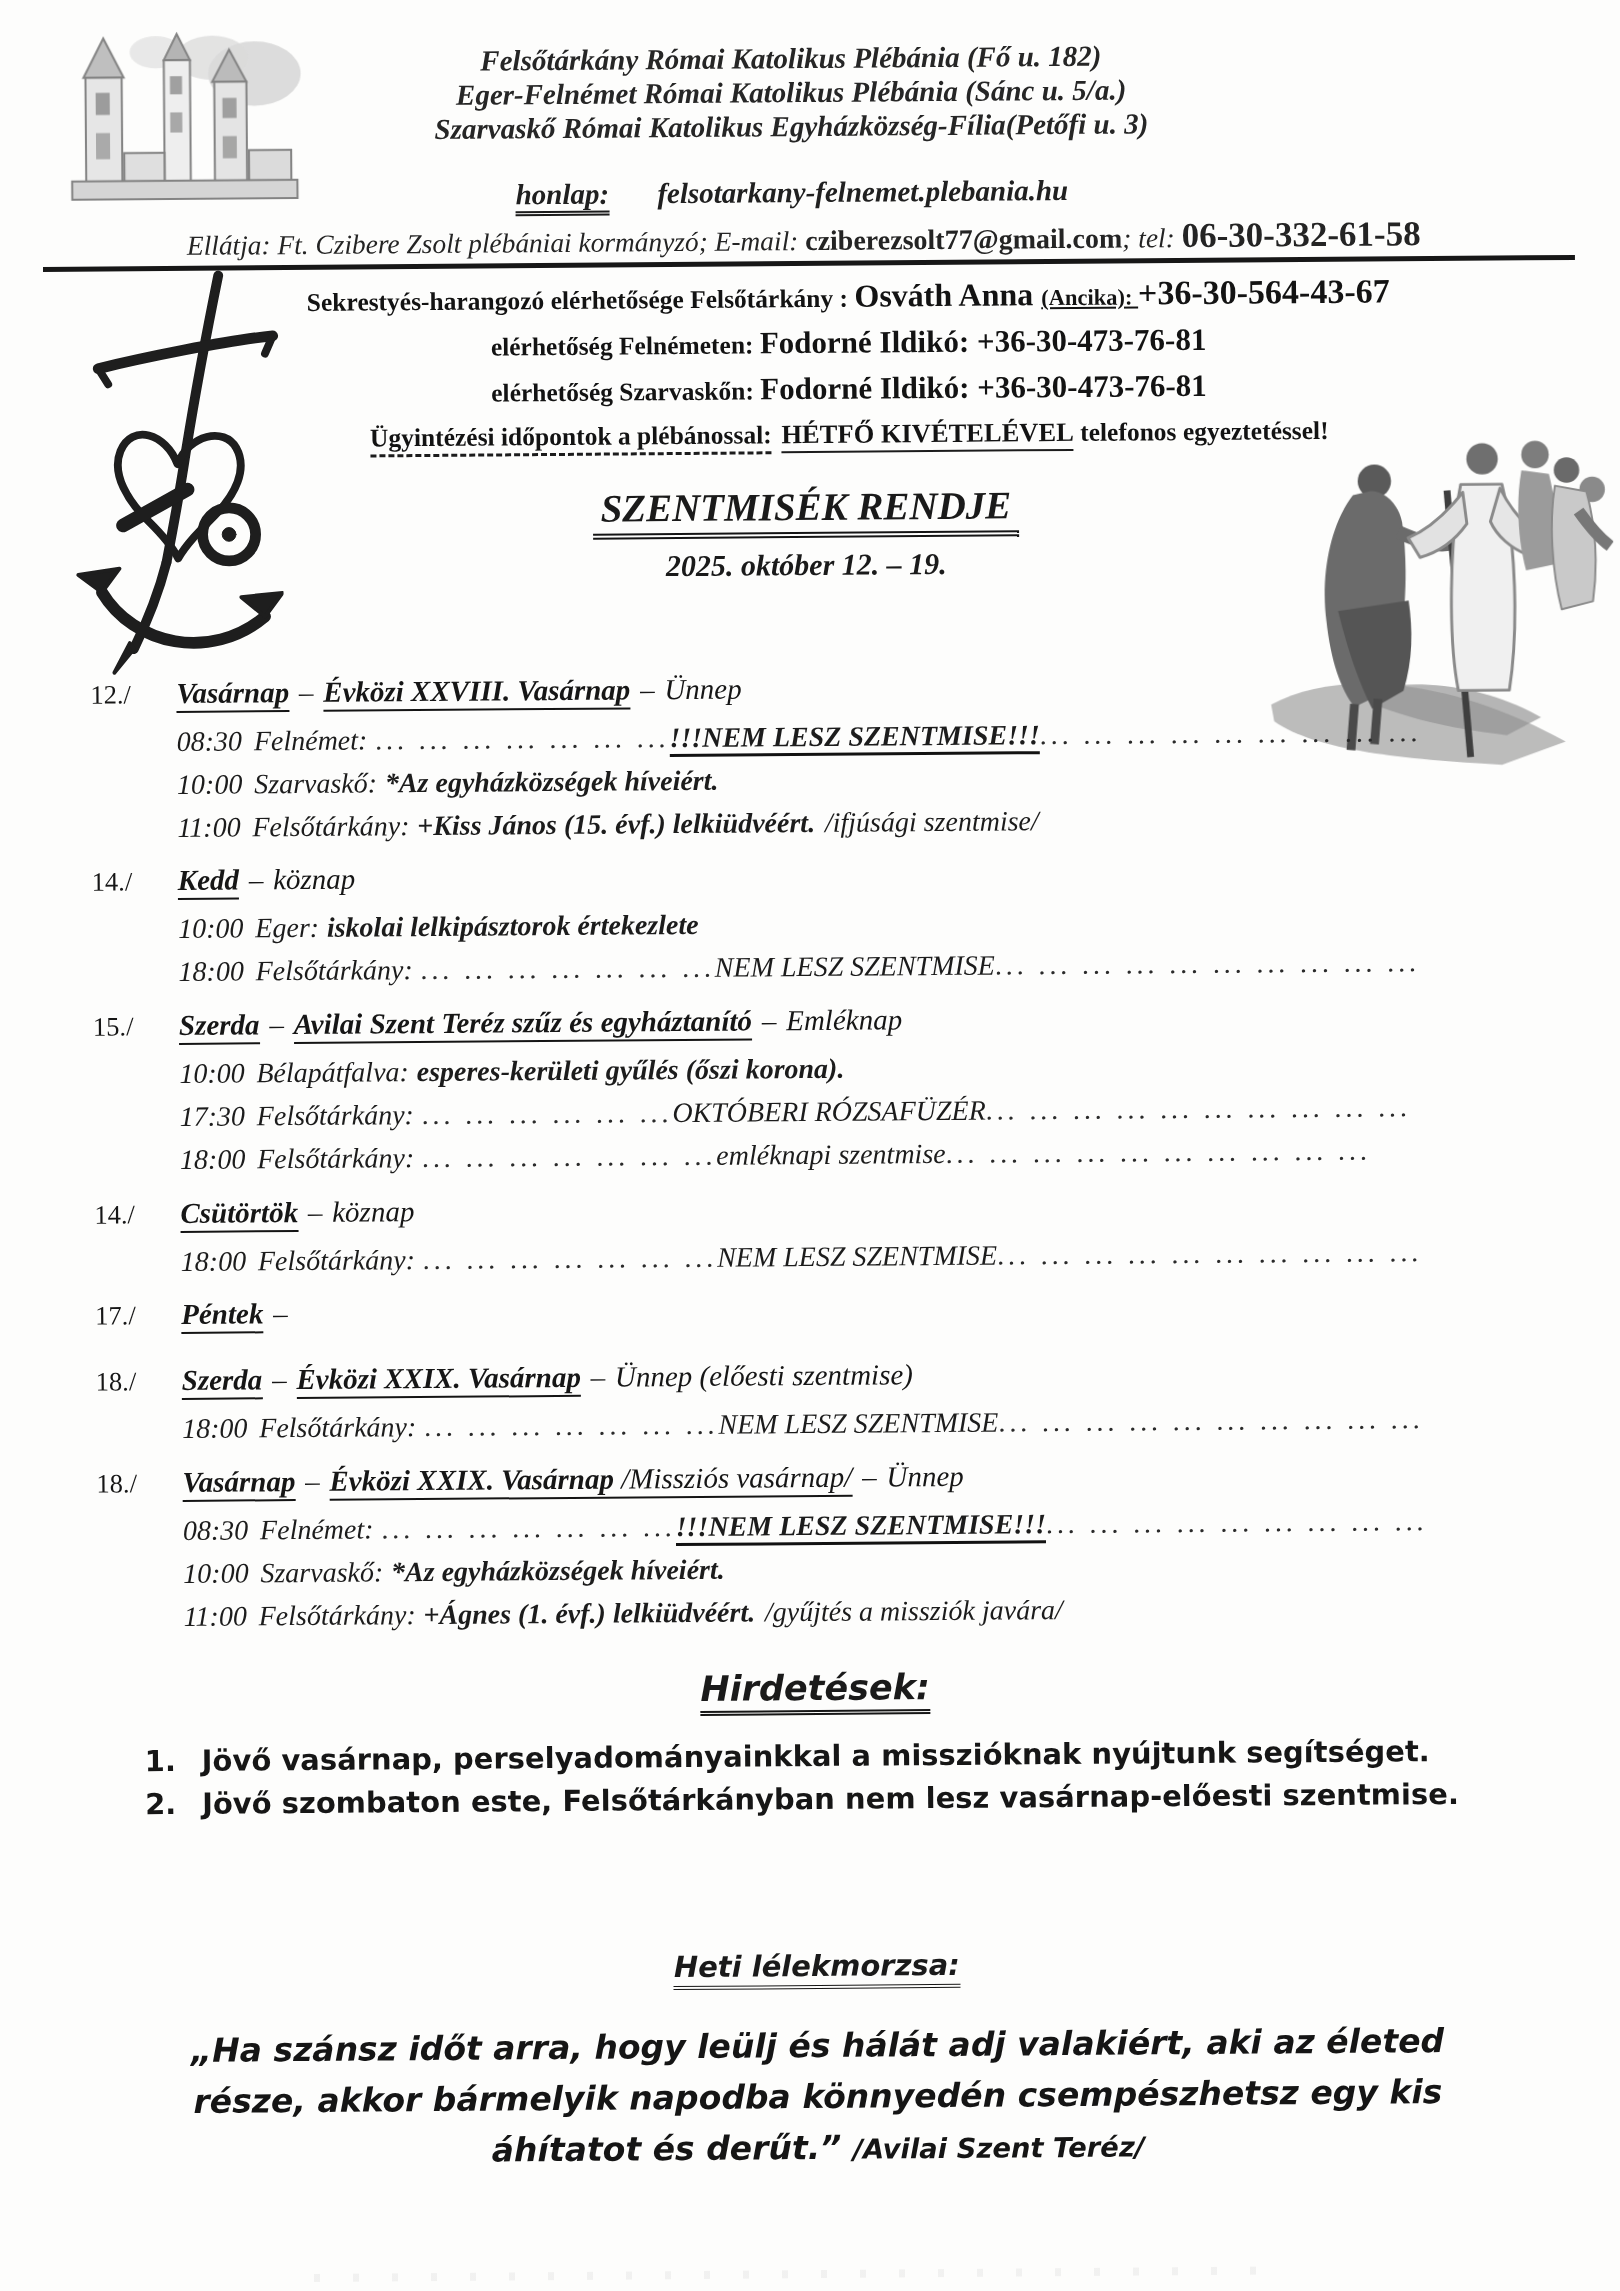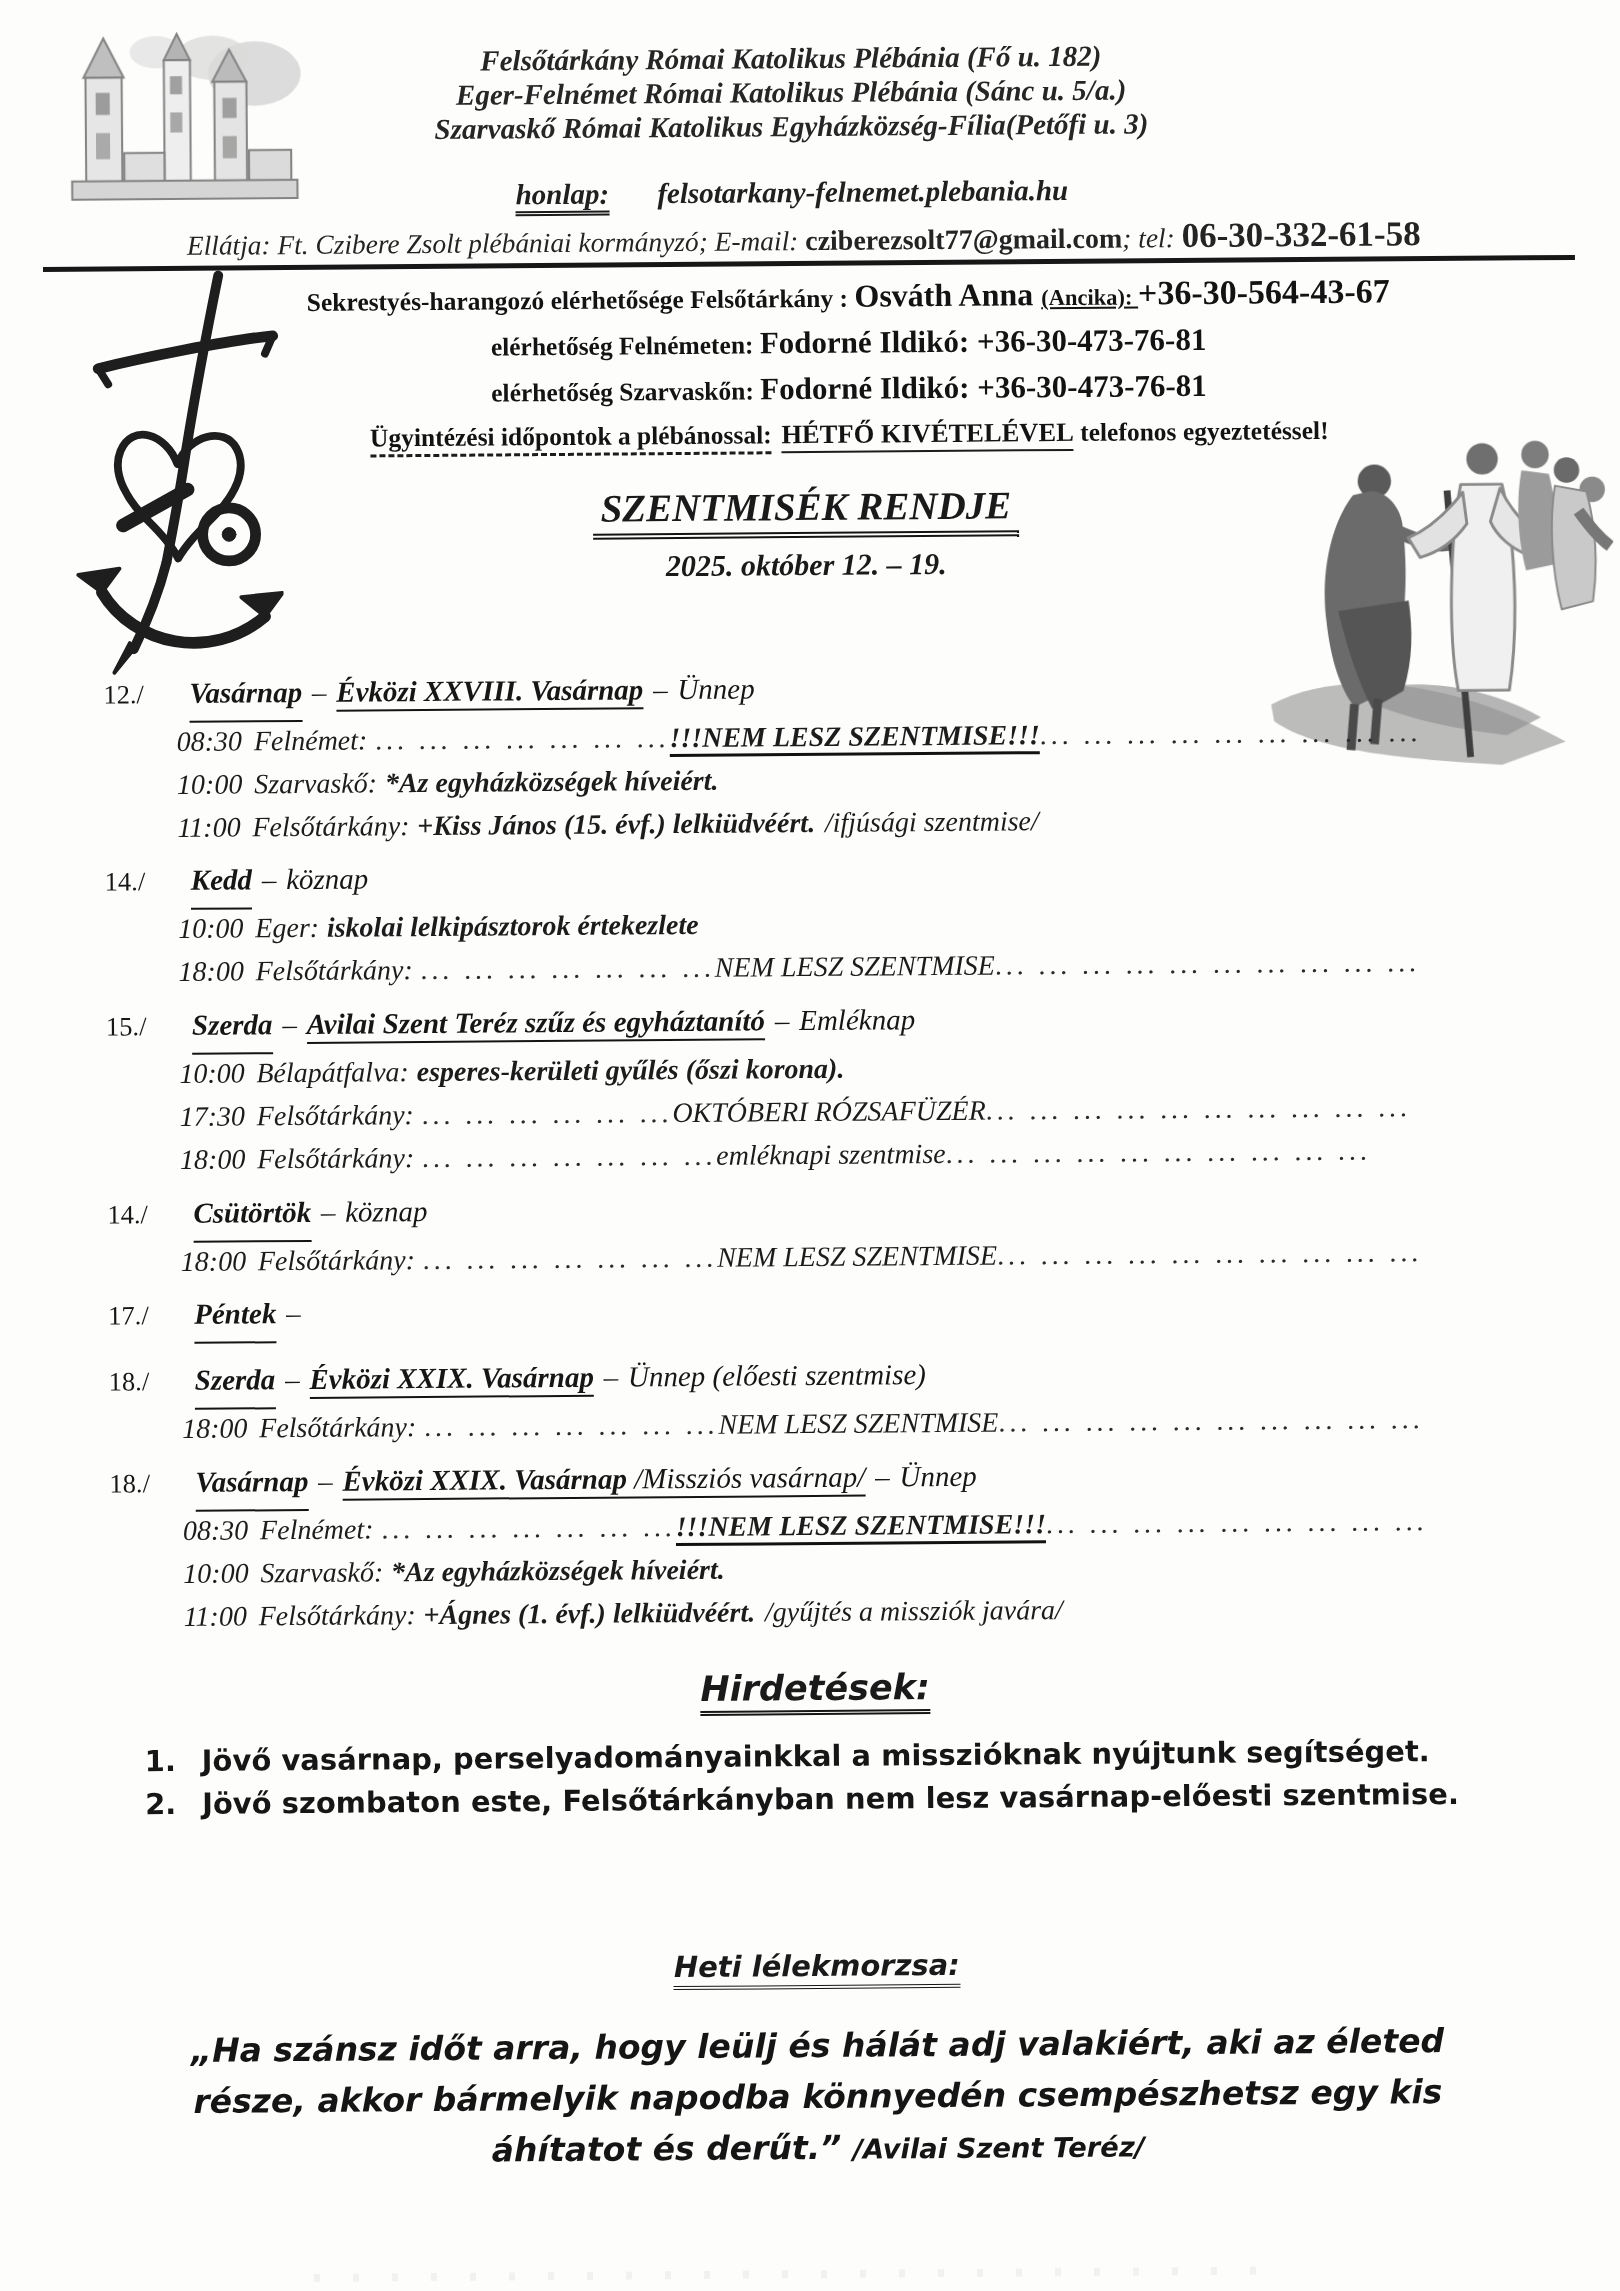--- a/index.html
+++ b/index.html
@@ -43,22 +43,22 @@
   .mass-title{position:absolute;top:484px;left:0;right:0;text-align:center;}
   .mt-main{display:inline-block;font-weight:bold;font-style:italic;font-size:39px;
     border-bottom:6.9px double #141414;padding:0 7.8px 2.9px;}
   .mt-date{margin-top:9.8px;font-weight:bold;font-style:italic;font-size:30px;}
 
   
   .day{position:absolute;left:93px;right:29px;}
   #d12{top:669px}#d14{top:856px}#d15{top:1001px}#d16{top:1189px}
   #d17{top:1290px}#d18{top:1356px}#d19{top:1458px}
   .d-head{font-size:29px;height:46px;line-height:39px;white-space:nowrap;color:#161616;}
-  .d-num{display:inline-block;width:86px;font-size:26.5px;font-style:normal;font-weight:normal;margin-left:13px;}
-  .d-day{font-weight:bold;font-style:italic;border-bottom:2.9px solid #141414;padding-bottom:12px;}
+  .d-num{display:inline-block;width:86px;font-size:26.5px;font-style:normal;font-weight:normal;}
+  .d-day{font-weight:bold;font-style:italic;border-bottom:2.9px solid #141414;padding-bottom:2px;}
   .d-sep{font-style:italic;margin:0 9.8px;}
   .d-feast-wrap{border-bottom:2.9px solid #141414;padding-bottom:2px;}
   .d-feast{font-weight:bold;font-style:italic;}
   .d-feast-light{font-style:italic;}
   .d-note{font-style:italic;}
   .mass{margin-left:86px;font-size:28px;height:43px;line-height:43px;white-space:nowrap;overflow:hidden;color:#1c1c1c;}
   .m-time{font-weight:normal;font-style:italic;margin-right:11.8px;}
   .m-place{font-style:italic;margin-right:7.8px;}
   .dots{letter-spacing:3.9px;color:#2a2a2a;font-style:normal;}
   .ev-shout{font-weight:bold;font-style:italic;border-bottom:3.9px solid #121212;padding-bottom:1px;}

